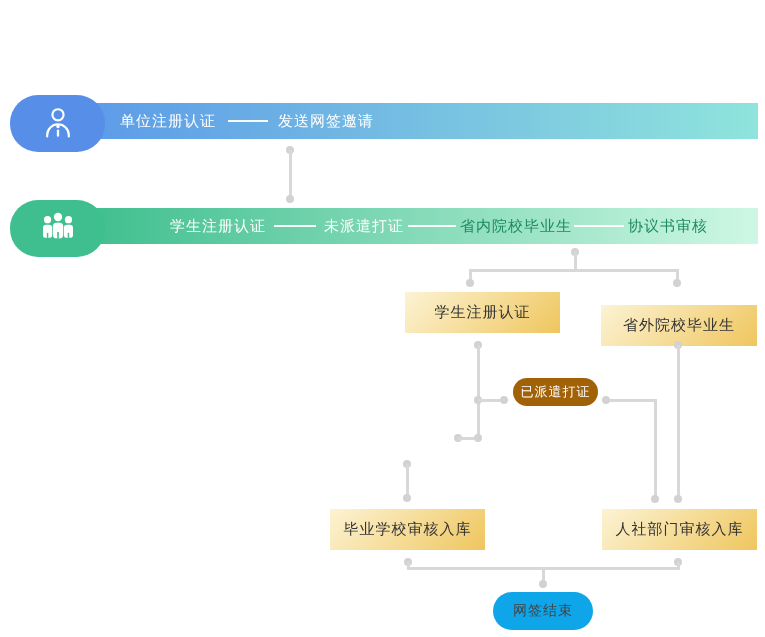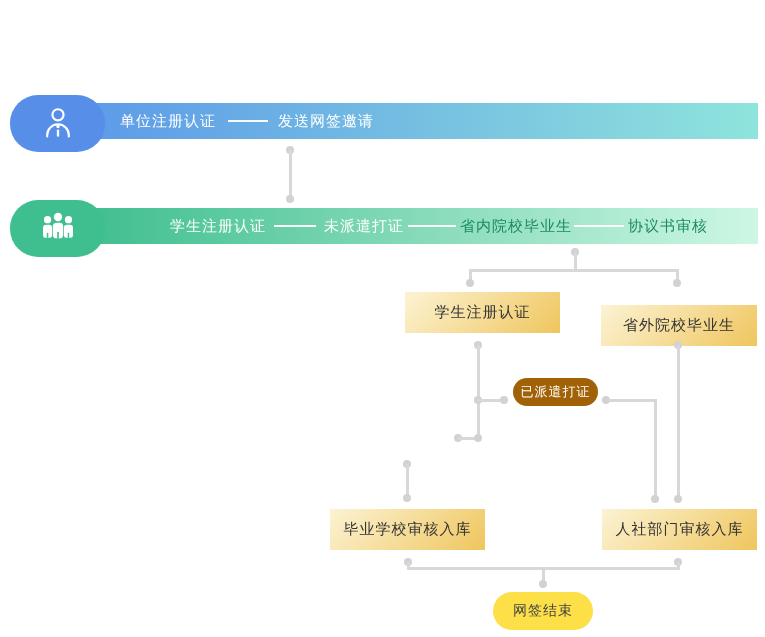--- a/index.html
+++ b/index.html
@@ -32,21 +32,21 @@
   
   .ybox{position:absolute;height:41px;display:flex;align-items:center;justify-content:center;
     background:linear-gradient(135deg,#FCF3D4,#EFC65E);color:#333;font-size:15px;letter-spacing:1px;}
 
   
   .mini-pill{position:absolute;width:85px;height:28px;border-radius:14px;display:flex;
     align-items:center;justify-content:center;color:#fff;font-size:13px;letter-spacing:1px;}
   .pill-blue{left:513px;top:378px;background:#a16207;}
   .pill-orange{left:367px;top:424px;background:#F59B3D;}
   .finish-pill{position:absolute;left:493px;top:592px;width:100px;height:38px;border-radius:19px;
-    background:#fde047;display:flex;align-items:center;justify-content:center;
+    background:#0ea5e9;display:flex;align-items:center;justify-content:center;
     color:#444;font-size:14px;letter-spacing:1px;}
 </style>
 </head>
 <body>
 
 <div class="canvas">
 
 
   <div class="lane-track lane1-track">
     <span class="step white">单位注册认证</span>

